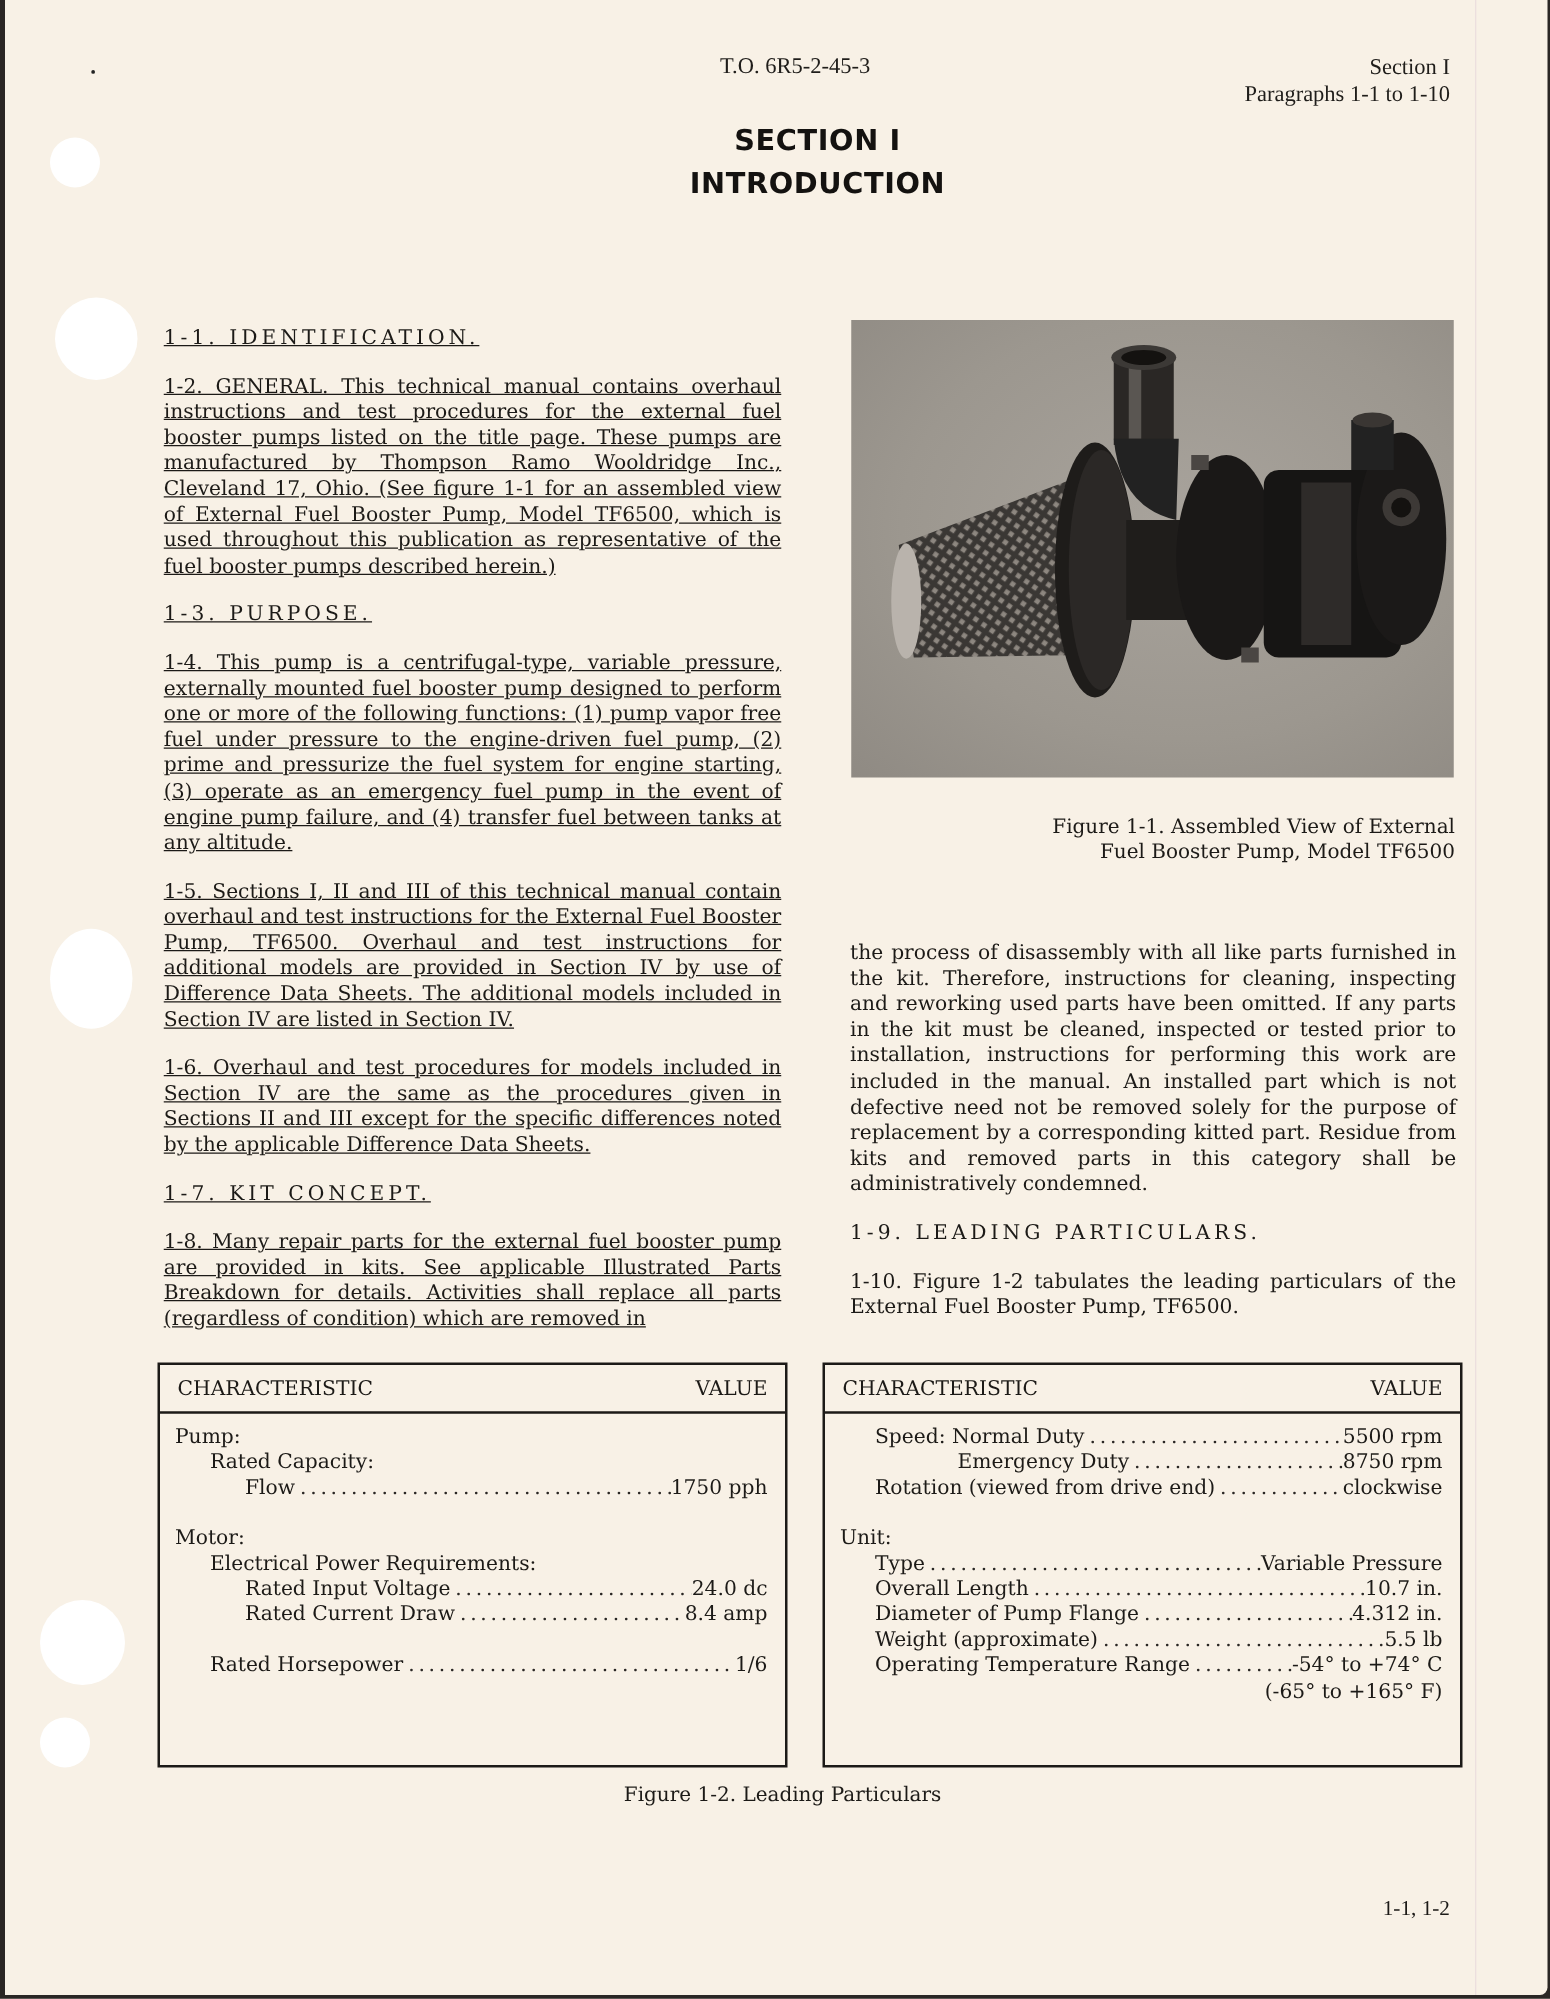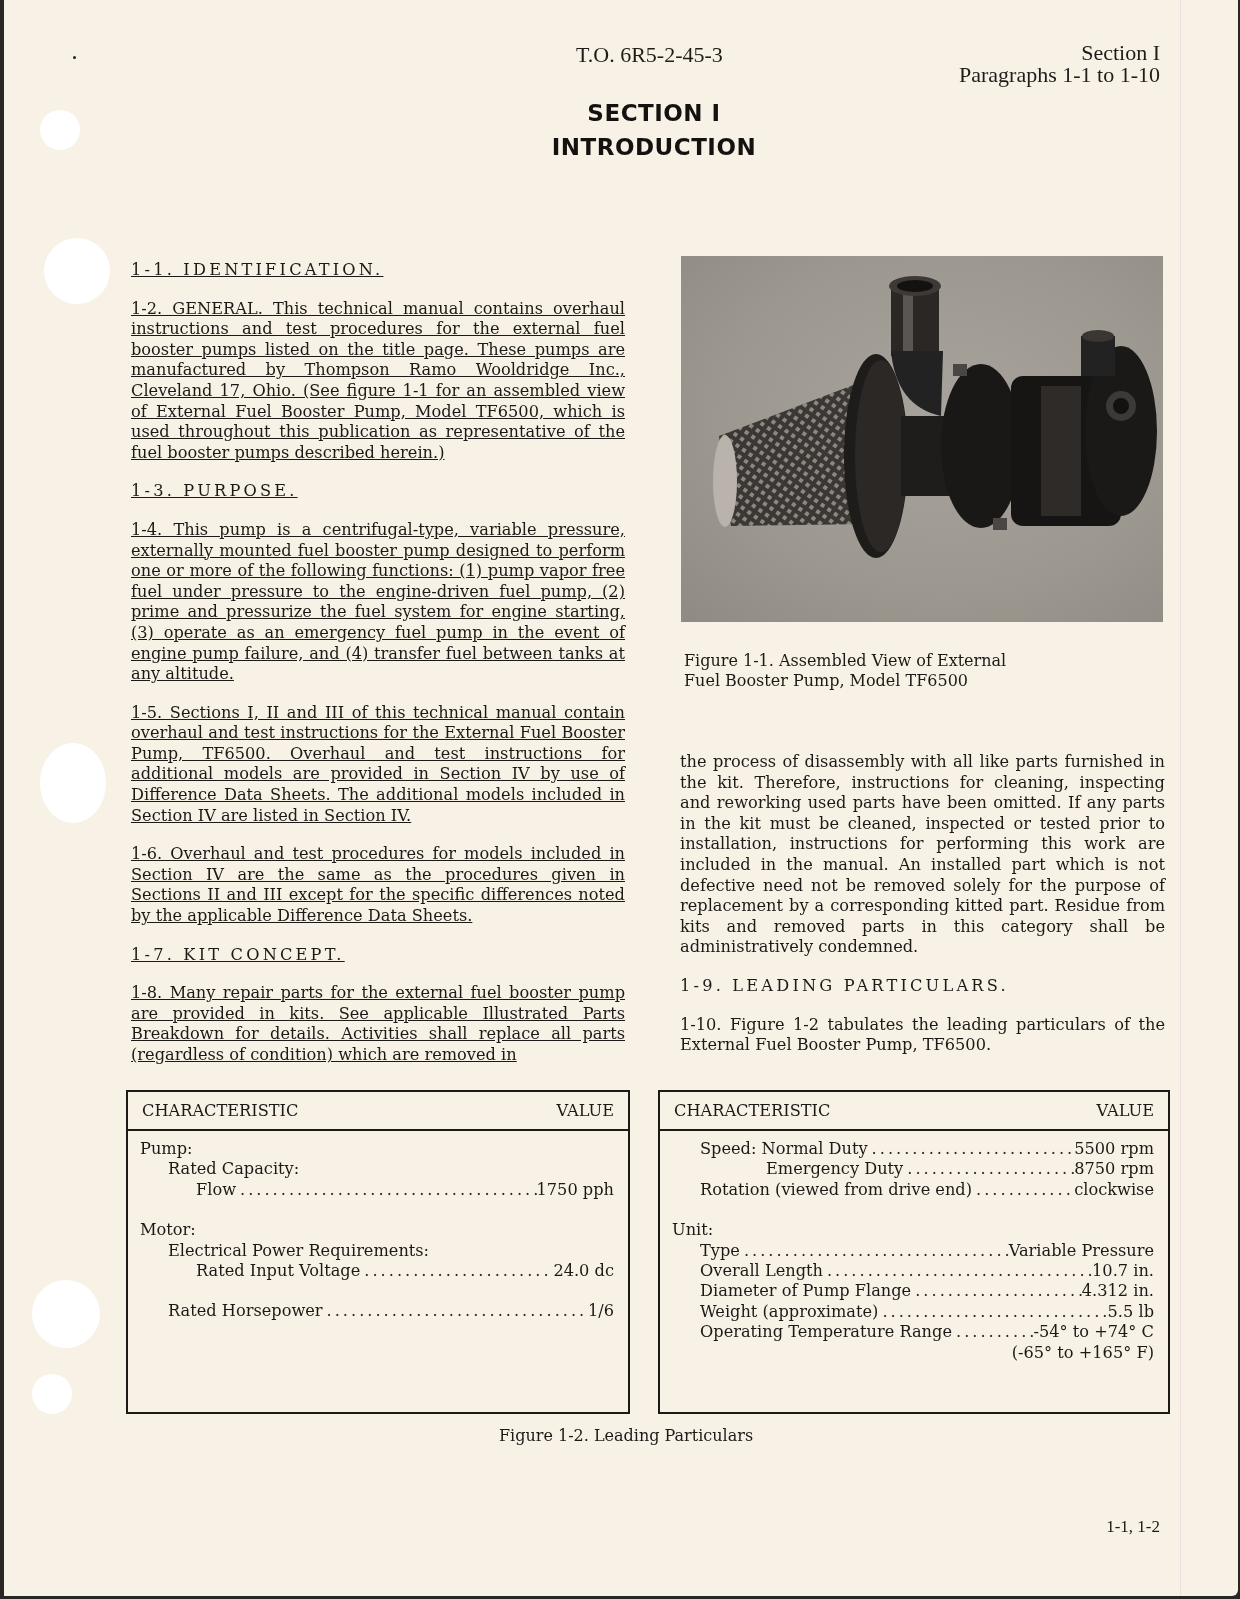--- a/index.html
+++ b/index.html
@@ -8,40 +8,40 @@
     background: #2a2624;
     font-family: "DejaVu Serif", "Liberation Serif", serif;
   }
   .page {
     position: absolute; left: 4px; top: 0; width: 1234px; height: 1596px;
     background: #f8f1e6;
     border-radius: 0 0 6px 0;
     color: #1c1a17;
   }
   .hole { position: absolute; background: #ffffff; border-radius: 50%; }
-  .hdr { position: absolute; font-family: "Liberation Serif", serif; font-size: 22px; color: #1f1d1a; }
+  .hdr { position: absolute; font-family: "Liberation Serif", serif; font-size: 18px; color: #1f1d1a; }
   .to-num { left: 572px; top: 42px; }
   .hdr-right { right: 78px; top: 42px; text-align: right; line-height: 22px; }
   .dot-mark { position: absolute; left: 69px; top: 56px; width: 3px; height: 3px; background: #222; border-radius: 50%; }
   .sec-title {
     position: absolute; left: 0; width: 1300px; text-align: center;
     font-family: "DejaVu Sans", sans-serif; font-weight: bold; font-size: 23px;
     letter-spacing: 0.5px; color: #141210;
   }
   .col { position: absolute; font-size: 16.2px; line-height: 20.6px; text-align: justify; }
   .col p { margin: 0 0 18px 0; }
   .heading { letter-spacing: 3.2px; margin: 0 0 18px 0; }
   .left-col { left: 127px; top: 260px; width: 494px; text-decoration: underline; }
   .right-col { left: 676px; top: 752px; width: 485px; }
   .photo {
     position: absolute; left: 677px; top: 256px; width: 482px; height: 366px;
     background: radial-gradient(ellipse at 55% 45%, #a8a39c 0%, #9c978f 60%, #8f8a83 100%);
     overflow: hidden;
   }
-  .fig-cap { position: absolute; font-size: 16px; line-height: 20px; text-align: left; }
+  .fig-cap { position: absolute; font-size: 16px; line-height: 20px; text-align: right; }
   .cap1 { left: 680px; top: 651px; width: 480px; }
   .cap2 { left: 420px; top: 1426px; width: 500px; text-align: left; padding-left: 75px; }
   .tbl {
     position: absolute; border: 2px solid #1c1a17; top: 1090px; height: 320px;
     font-size: 16.2px; line-height: 20.4px;
   }
   .tbl-left { left: 122px; width: 500px; }
   .tbl-right { left: 654px; width: 508px; }
   .tbl-head {
     display: flex; justify-content: space-between; padding: 6px 14px 5px 14px;
@@ -162,20 +162,25 @@
           <span class="lbl">Motor:</span>
         </div>
       <div class="row ind1">
           <span class="lbl">Electrical Power Requirements:</span>
         </div>
       <div class="row ind2">
           <span class="lbl">Rated Input Voltage</span>
           <span class="dots"></span>
           <span class="val">24.0 dc</span>
         </div>
+      <div class="row ind2">
+          <span class="lbl">Rated Current Draw</span>
+          <span class="dots"></span>
+          <span class="val">8.4 amp</span>
+        </div>
       <div class="gap"></div>
       <div class="row ind1">
           <span class="lbl">Rated Horsepower</span>
           <span class="dots"></span>
           <span class="val">1/6</span>
         </div>
     </div>
   </div>
 
   <div class="tbl tbl-right">

